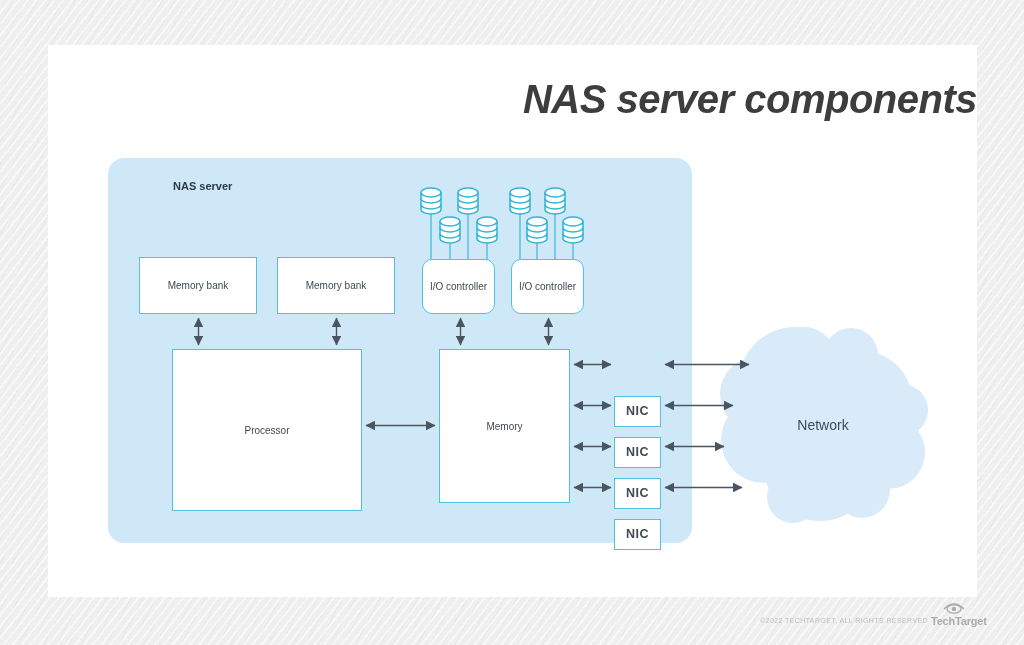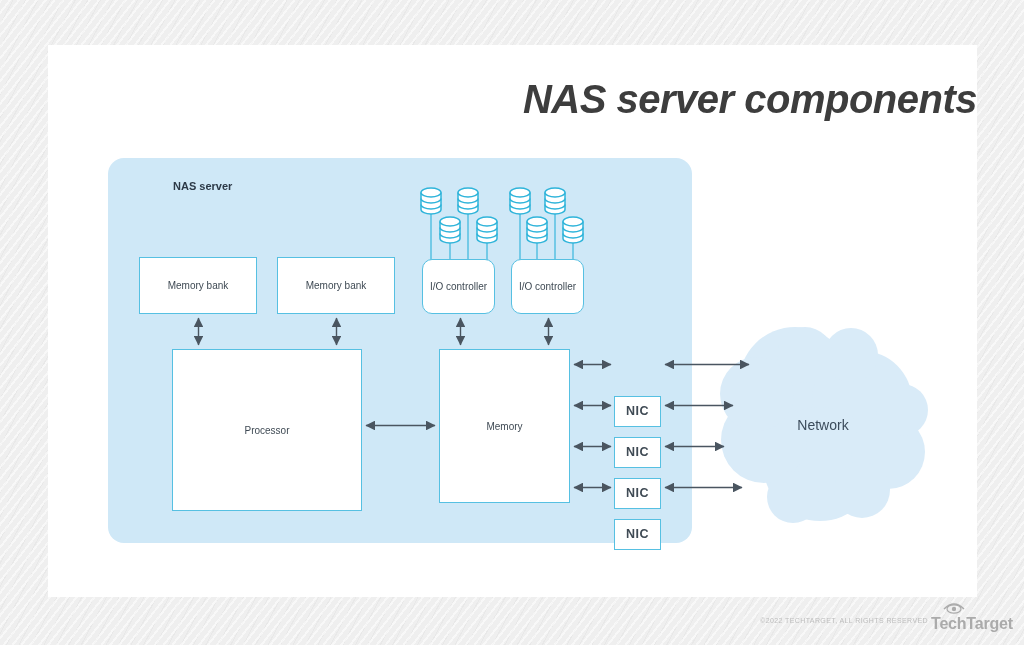--- a/index.html
+++ b/index.html
@@ -46,21 +46,21 @@
     position:absolute;left:772px;top:417px;width:102px;text-align:center;
     font-size:14px;color:#3c4c5c;
   }
   .overlay{position:absolute;left:0;top:0;pointer-events:none;}
   .footer-copy{
     position:absolute;right:96px;top:617px;
     font-size:7px;letter-spacing:.4px;color:#bdbdbd;
   }
   .brand{
     position:absolute;right:47px;top:601px;width:46px;text-align:center;
-    font-size:16px;font-weight:bold;color:#ababab;letter-spacing:-0.2px;
+    font-size:11px;font-weight:bold;color:#ababab;letter-spacing:-0.2px;
   }
   .brand svg{display:block;margin:0 auto 1px auto;}
 </style>
 </head>
 <body>
 
 <div id="app">
   <div class="canvas"></div>
 
   <h1 class="title">NAS server components</h1>

